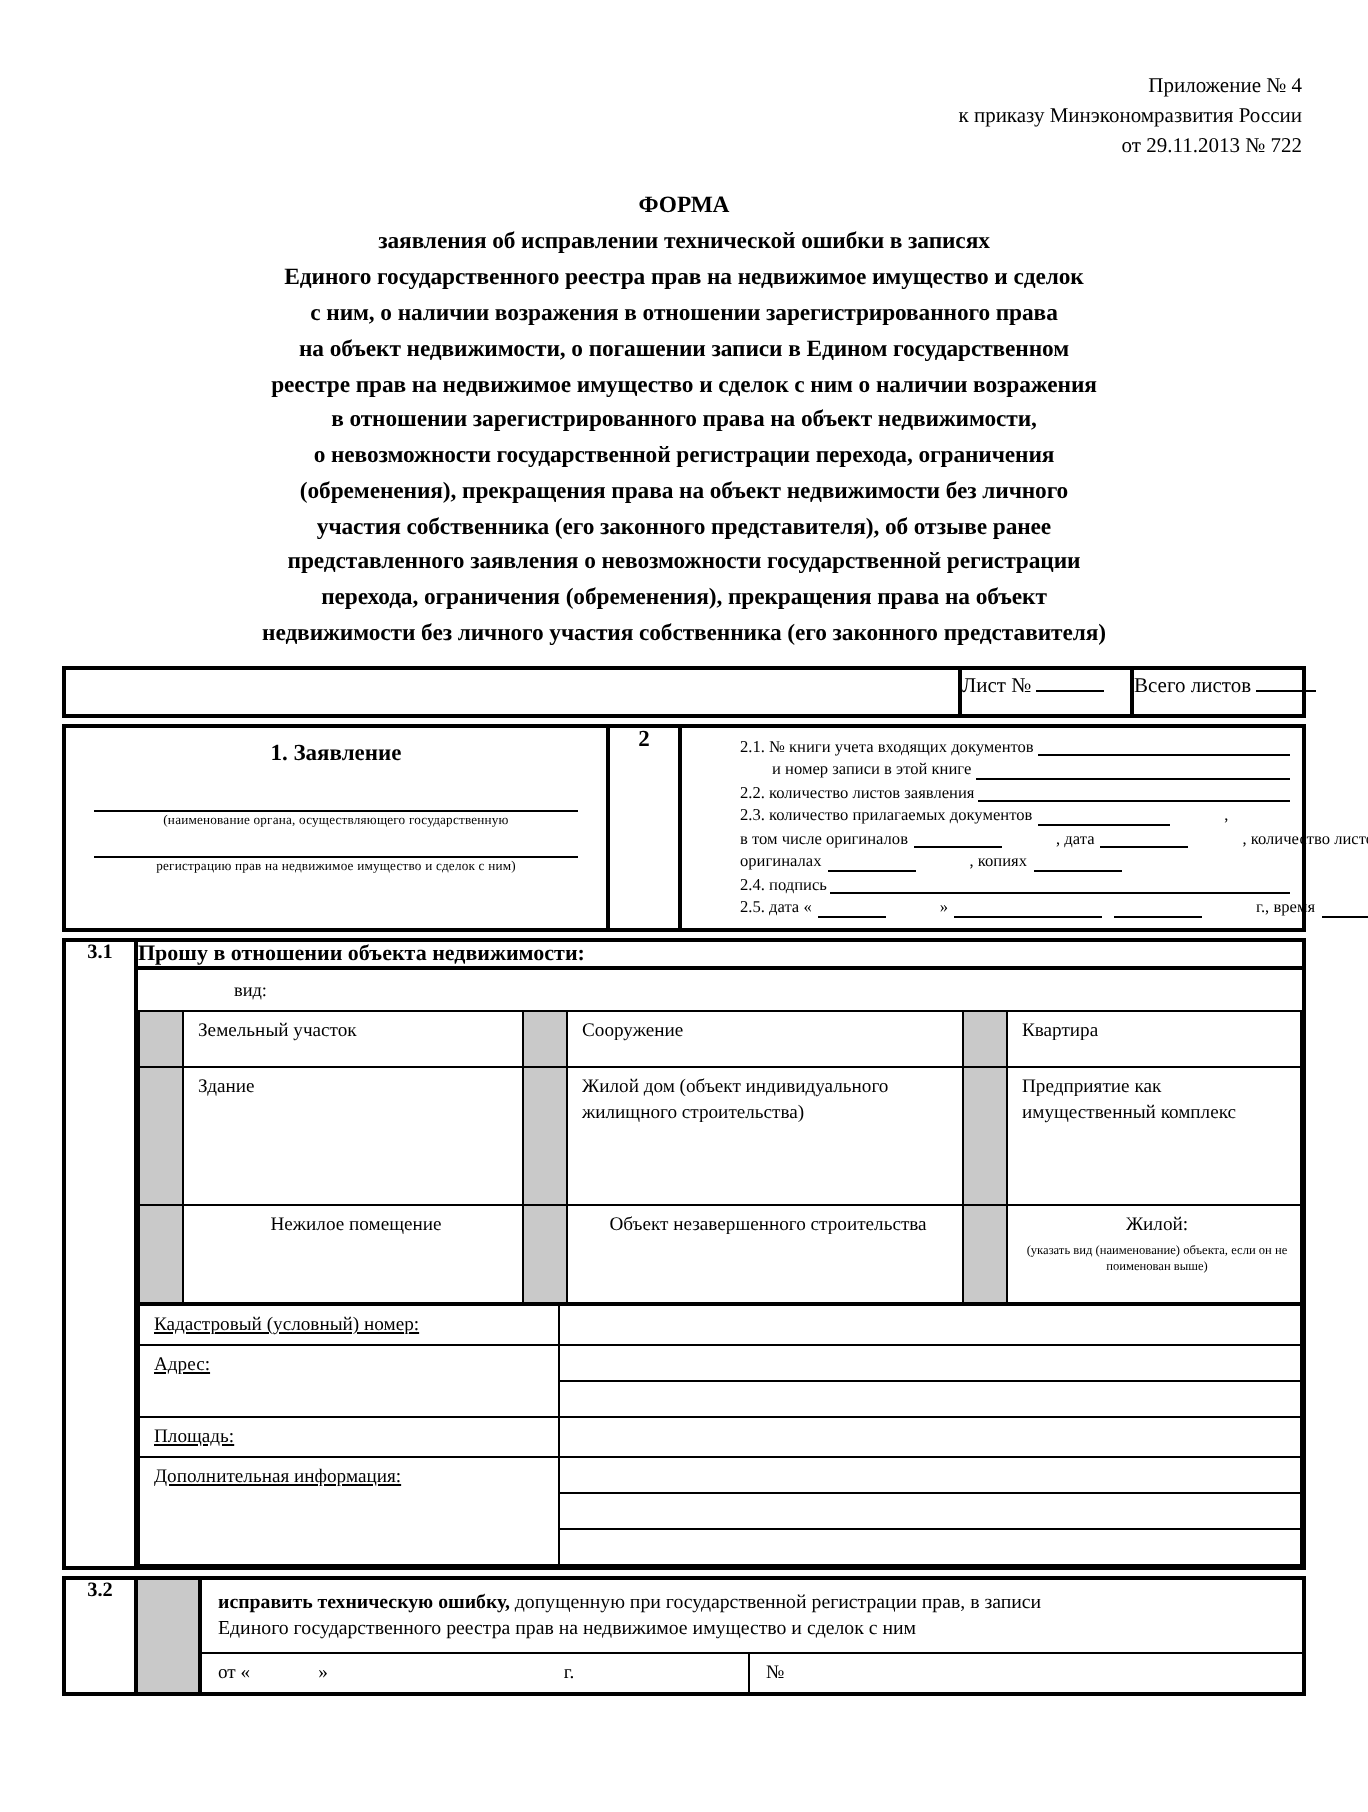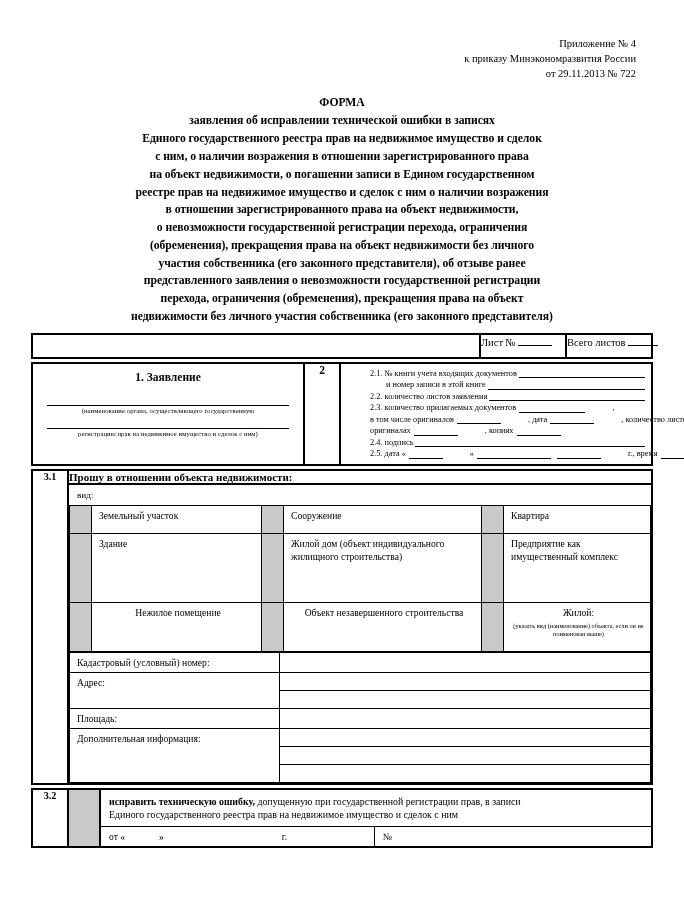--- a/index.html
+++ b/index.html
@@ -14,21 +14,21 @@
     color: #000000;
     position: relative;
     overflow: hidden;
   }
 
   
   .doc-ref {
     text-align: right;
     font-size: 10.5px;
     line-height: 1.45;
-    padding: 36px 48px 0 0;
+    padding: 36px 33px 0 0;
   }
 
   
   .doc-title {
     text-align: center;
     font-weight: bold;
     font-size: 11.7px;
     line-height: 1.52;
     padding: 12px 30px 0 30px;
     letter-spacing: -0.05px;
@@ -104,36 +104,36 @@
   .sec2 { font-size: 8.3px; line-height: 1.0; padding: 5px 4px 2px 5px; }
   .sec2 .ln { display: flex; align-items: flex-end; white-space: nowrap; margin-bottom: 2.5px; }
   .sec2 .ln .txt { flex: 0 0 auto; margin-left: 24px; }
   .sec2 .ln .fill { flex: 1 1 auto; border-bottom: 1px solid #000; height: 8px; margin: 0 2px; }
   .sec2 .ln .fx { flex: 0 0 auto; border-bottom: 1px solid #000; height: 8px; margin: 0 3px; }  .w5 { width: 44px; }  .w6 { width: 34px; }  .w8 { width: 74px; }  .w9 { width: 178px; } .w11 { width: 66px; }
   .indent { padding-left: 16px; }
 
   
   .lblcol { text-align: center; font-weight: bold; font-size: 10.2px; padding-top: 5px; }
   .sec-head { font-weight: bold; font-size: 11px; padding: 4px 6px 4px 8px; }
-  .vid { font-size: 9.2px; padding: 5px 6px 5px 8px; }
+  .vid { font-size: 9.2px; padding: 5px 6px 5px 8px; margin-left: 40px; }
 
   
   .pg { width: 100%; border-collapse: collapse; table-layout: fixed; }
   .pg td { border: 1.6px solid #000; padding: 0; vertical-align: top; }
   .pg .chk { width: 22px; background: #c9c9c9; }
   .pg .nm { font-size: 9.6px; padding: 4px 4px 4px 7px; line-height: 1.32; }
   .pg .sub { font-size: 6.3px; line-height: 1.35; padding-top: 2px; }
   .r1 td { height: 19px; }
   .r2 td { height: 60px; }
   .r3 td { height: 40px; text-align: center; }
 
   
   .fr { width: 100%; border-collapse: collapse; table-layout: fixed; }
   .fr td { border: 1.6px solid #000; padding: 0; vertical-align: top; }
-  .fr .k { width: 198px; font-size: 9.6px; padding: 4px 4px 4px 7px; }
+  .fr .k { width: 198px; font-size: 9.6px; padding: 4px 4px 4px 7px; text-decoration: underline; }
   .fr .v { padding: 0; }
   .vline { border-bottom: 1.6px solid #000; height: 17px; }
   .vline:last-child { border-bottom: none; }
 
   
   .s32-txt { font-size: 9.9px; line-height: 1.36; padding: 5px 6px 4px 8px; }
   .s32-txt b { font-weight: bold; }
   .s32-bot { border-top: 1.6px solid #000; display: flex; }
   .s32-left { flex: 1 1 auto; font-size: 9.6px; padding: 4px 6px 4px 8px; display: flex; align-items: flex-end; white-space: nowrap; }
   .s32-right { flex: 0 0 262px; border-left: 1.6px solid #000; font-size: 9.6px; padding: 4px 6px 4px 8px; display: flex; align-items: flex-end; white-space: nowrap; }

